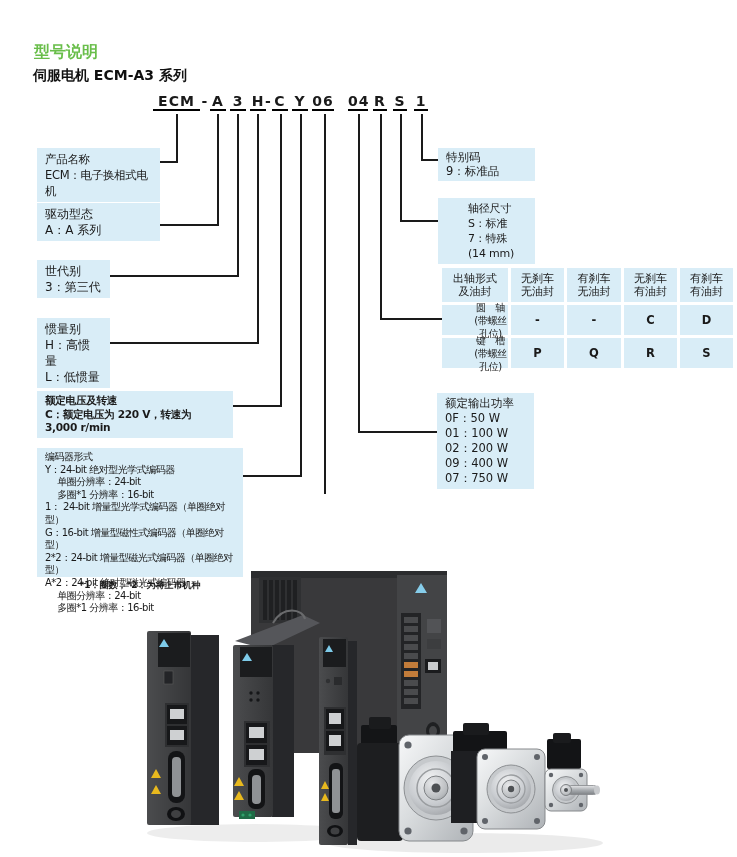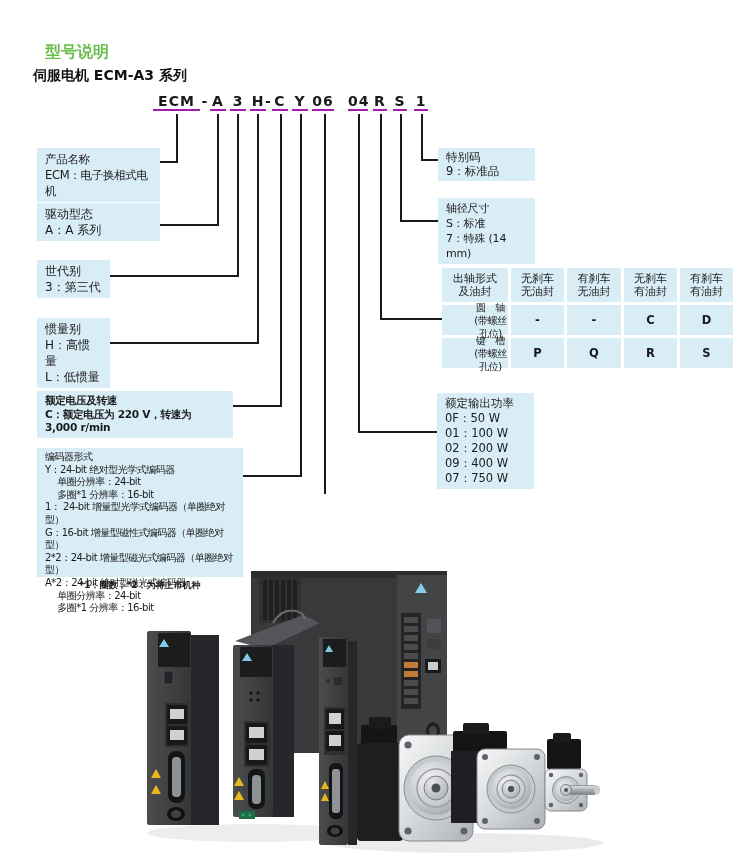--- a/index.html
+++ b/index.html
@@ -1,38 +1,38 @@
 <!DOCTYPE html>
 <html><head>
 <meta charset="utf-8">
 <style>
   html,body{margin:0;padding:0;background:#fff;}
   .canvas{position:relative;width:737px;height:857px;background:#fff;overflow:hidden;
           font-family:"DejaVu Sans","Liberation Sans",sans-serif;color:#1a1a1a;}
   
   .h-title{position:absolute;left:30px;top:10px;font-size:21px;font-weight:bold;}
-  .h-sub{position:absolute;left:45px;top:42px;font-size:16px;font-weight:bold;}
+  .h-sub{position:absolute;left:34px;top:42px;font-size:16px;font-weight:bold;}
   .h-series{position:absolute;left:33px;top:67px;font-size:14px;font-weight:bold;color:#111;}
   
   .seg{position:absolute;top:93px;height:16px;text-align:center;font-weight:bold;
        font-size:14px;letter-spacing:1px;color:#1a1a1a;line-height:16px;}
-  .seg.u{border-bottom:2px solid #a21caf;}
+  .seg.u{border-bottom:2px solid #000000;}
   
   .ln{position:absolute;background:#1a1a1a;}
   .v{width:2px;} .h{height:2px;}
   
   .callout{position:absolute;background:#d9edf7;padding:3px 8px;box-sizing:border-box;}
   .callout .lines{white-space:pre-line;font-size:12px;line-height:16px;}
   .co-narrow .lines{font-size:11.5px;letter-spacing:-0.3px;}
   .co-volt{width:196px;} .co-volt .lines{font-size:10.6px;line-height:13.5px;letter-spacing:-0.3px;font-weight:bold;}
   .co-encoder{width:206px;height:129px;} .co-encoder .lines{font-size:10px;line-height:12.6px;letter-spacing:-0.5px;}
   .co-frame .lines{font-size:11.5px;line-height:14.5px;}
   .co-power .lines{font-size:11.5px;line-height:15px;}
   .co-special .lines{font-size:11.5px;line-height:13.5px;}
-  .co-shaftd .lines{font-size:11px;line-height:15px;letter-spacing:-0.2px;}
+  .co-shaftd .lines{font-size:11px;line-height:15px;letter-spacing:-0.2px;margin-left:22px;}
   
   .shaft-table{position:absolute;left:442px;top:268px;display:grid;
     grid-template-columns:66px 53px 54px 53px 53px;grid-template-rows:34px 30px 30px;
     gap:3px;}
   .shaft-table>div{background:#d9edf7;display:flex;align-items:center;justify-content:center;
     text-align:center;font-size:11px;line-height:13px;white-space:pre-line;}
   .shaft-table .tl{font-size:10px;letter-spacing:-0.4px;padding-left:31px;}
   .shaft-table .td{font-weight:bold;font-size:11.5px;}
   
   .footnote{position:absolute;left:37px;top:579px;width:206px;text-align:center;

